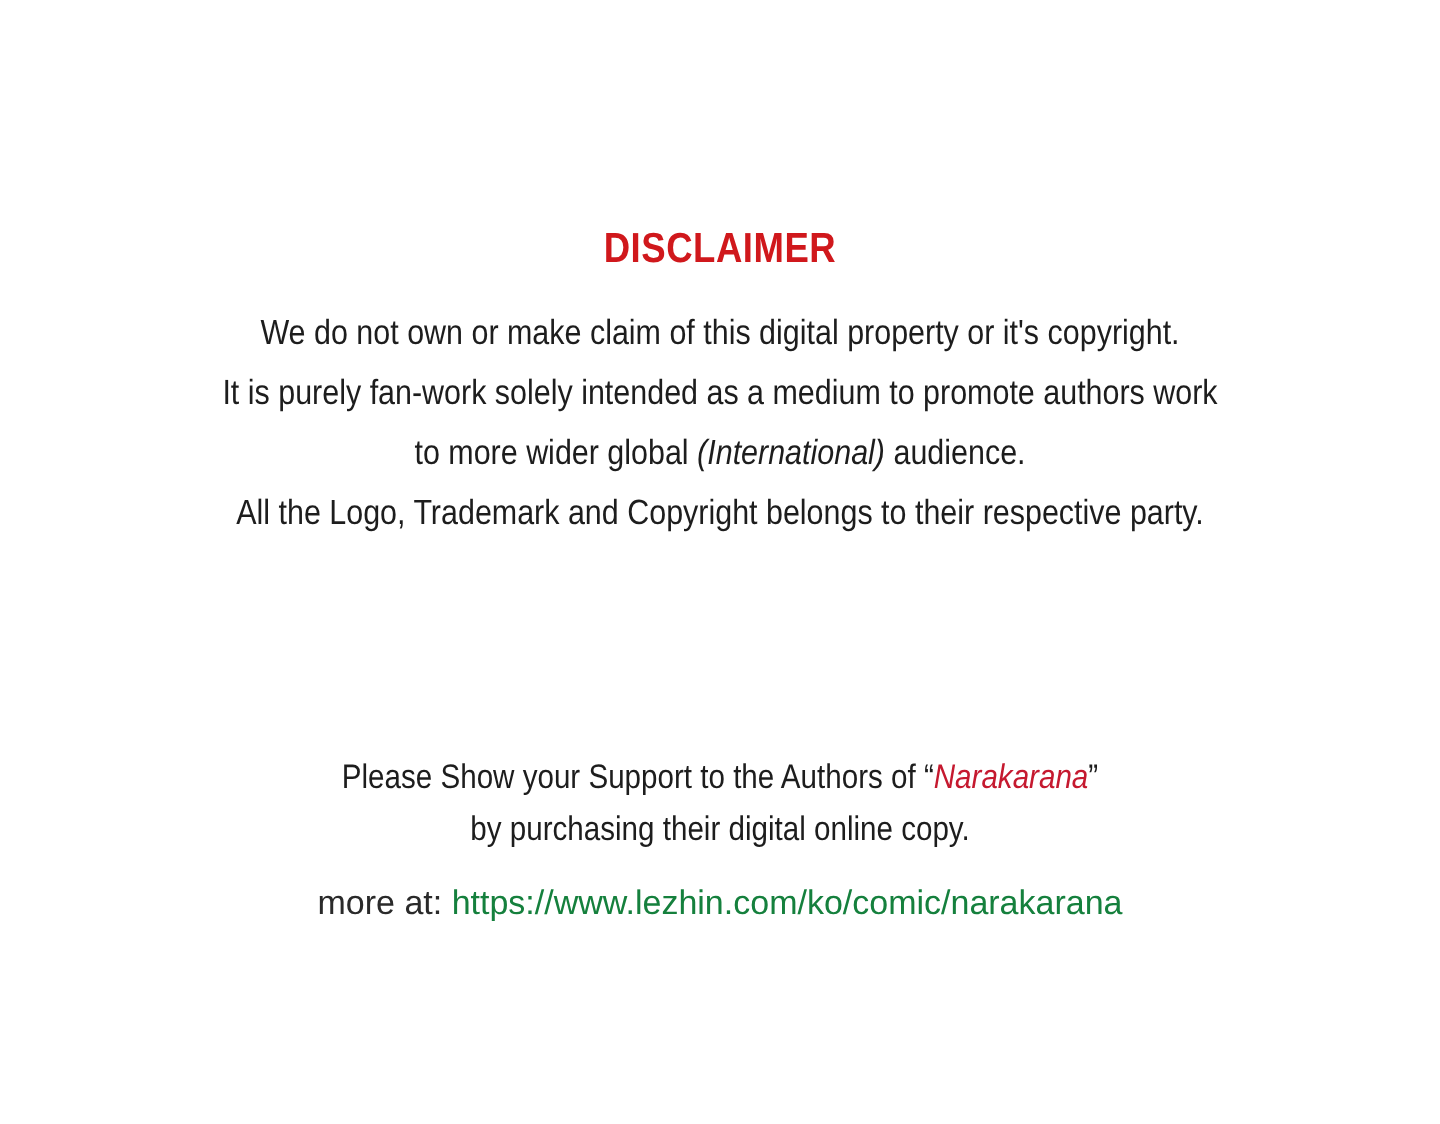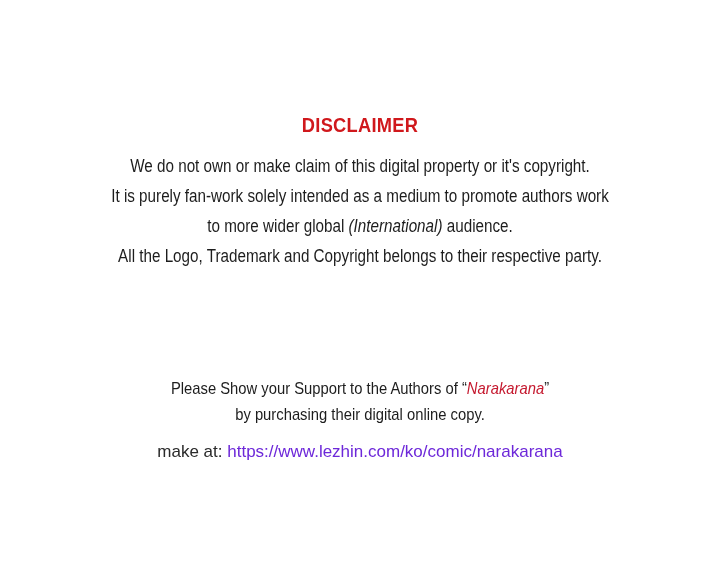--- a/index.html
+++ b/index.html
@@ -68,34 +68,34 @@
     color: #2a2a2a;
   }
   em {
     font-style: italic;
   }
   .series-title {
     color: #c5192f;
     font-style: italic;
   }
   .url-link {
-    color: #6d28d9;
+    color: #15803d;
     cursor: pointer;
   }
 </style>
 </head>
 <body>
 
 <h1 class="title condensed">DISCLAIMER</h1>
 
 <div class="disclaimer-block condensed">
   <p>We do not own or make claim of this digital property or it's copyright.</p>
   <p>It is purely fan-work solely intended as a medium to promote authors work</p>
   <p><span>to more wider global </span><em>(International)</em><span> audience.</span></p>
   <p>All the Logo, Trademark and Copyright belongs to their respective party.</p>
 </div>
 
 <div class="support-block condensed">
   <p><span>Please Show your Support to the Authors of “</span><em class="series-title">Narakarana</em><span>”</span></p>
   <p>by purchasing their digital online copy.</p>
 </div>
 
-<p class="visit-line"><span>make at: </span><span class="url-link">https://www.lezhin.com/ko/comic/narakarana</span></p>
+<p class="visit-line"><span>more at: </span><span class="url-link">https://www.lezhin.com/ko/comic/narakarana</span></p>
 
 </body></html>

